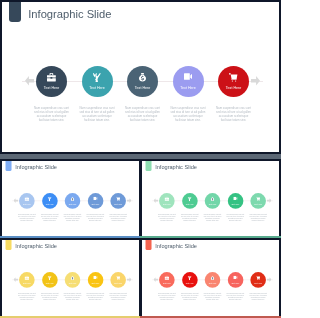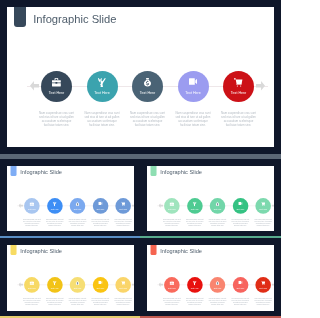--- a/index.html
+++ b/index.html
@@ -1,20 +1,20 @@
 <!DOCTYPE html>
 <html><head>
 <meta charset="utf-8">
 <style>
   html,body{margin:0;padding:0;background:#fff;}
   body{width:281px;height:318px;font-family:"Liberation Sans",sans-serif;overflow:hidden;}
   .page{position:relative;width:281px;height:318px;background:#fff;}
 
   .frame{position:absolute;background:#fff;box-sizing:border-box;overflow:hidden;
-         border:7px solid #0f172a;}
+         border:2px solid #0f172a;}
   .sep{position:absolute;left:0;width:281px;height:5px;background:#5b6775;}
   .ubar{position:absolute;height:2px;}
 
   .slide{position:absolute;left:0;top:0;width:281px;height:154px;transform-origin:0 0;}
 
   .accent{position:absolute;left:7.3px;top:-2px;width:11.3px;height:22.3px;border-radius:0 0 3px 3px;}
   .title{position:absolute;left:26.2px;top:5.6px;font-size:11.2px;color:#4e5d6b;white-space:nowrap;}
 
   .ln{position:absolute;left:20px;width:241px;top:79px;height:1px;background:#eee7e9;}
   svg{display:block;}

